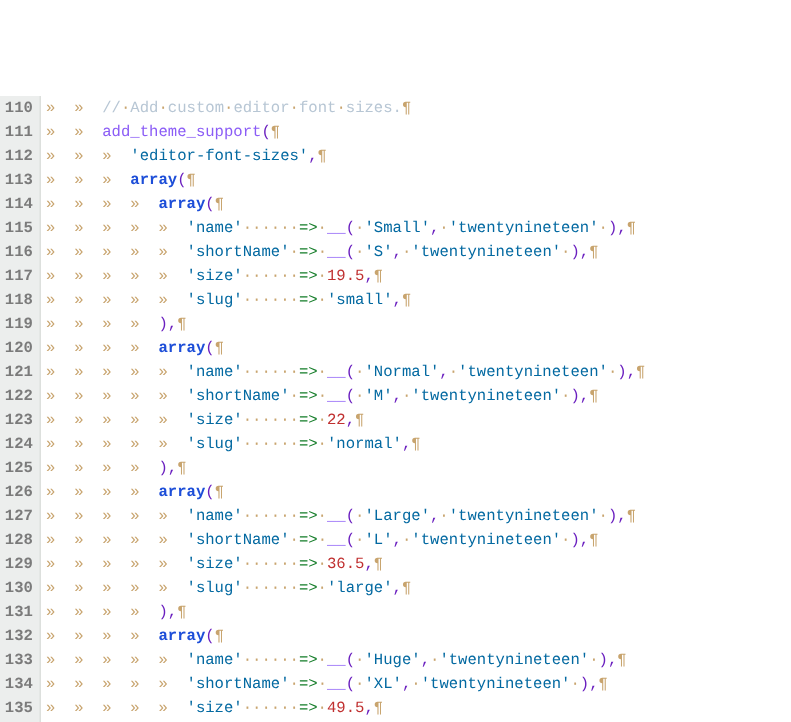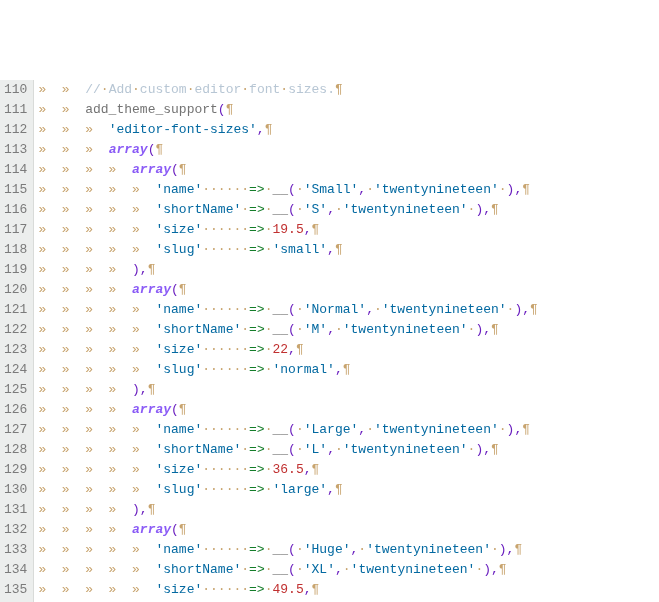--- a/index.html
+++ b/index.html
@@ -13,29 +13,29 @@
   }
   .editor { display: flex; }
   .gutter {
     background: #eceeed;
     color: #7b7b7b;
     text-align: right;
     padding: 0 6px 0 4px;
     border-right: 1px solid #d9dbd9;
     user-select: none;
   }
-  .gutter div { height: 20px; }
+  .gutter div { height: 20px; font-weight: bold; }
   .code { padding-left: 4px; }
   .code .line { height: 20px; }
   
   .ws   { color: #c8a46e; }    
   .cmt  { color: #b7c6d4; }    
-  .fn   { color: #737373; font-family: Liberation Mono, monospace; }    
+  .fn   { color: #8b5cf6; font-family: Liberation Mono, monospace; }    
   .str  { color: #0369a1; }    
-  .kw   { color: #8b5cf6; font-weight: bold; font-style: italic; } 
+  .kw   { color: #1d4ed8; font-weight: bold; } 
   .num  { color: #c03030; text-align: right; }    
   .op   { color: #157d2a; }    
   .pn   { color: #6a1fbf; }    
 </style>
 </head>
 <body>
 
 
 
 <div class="editor">

